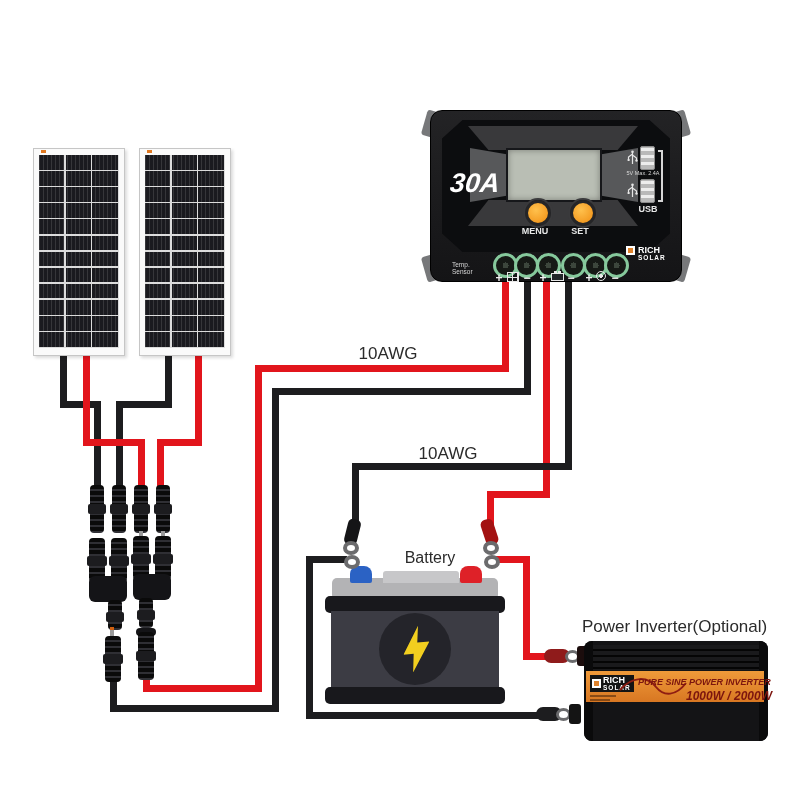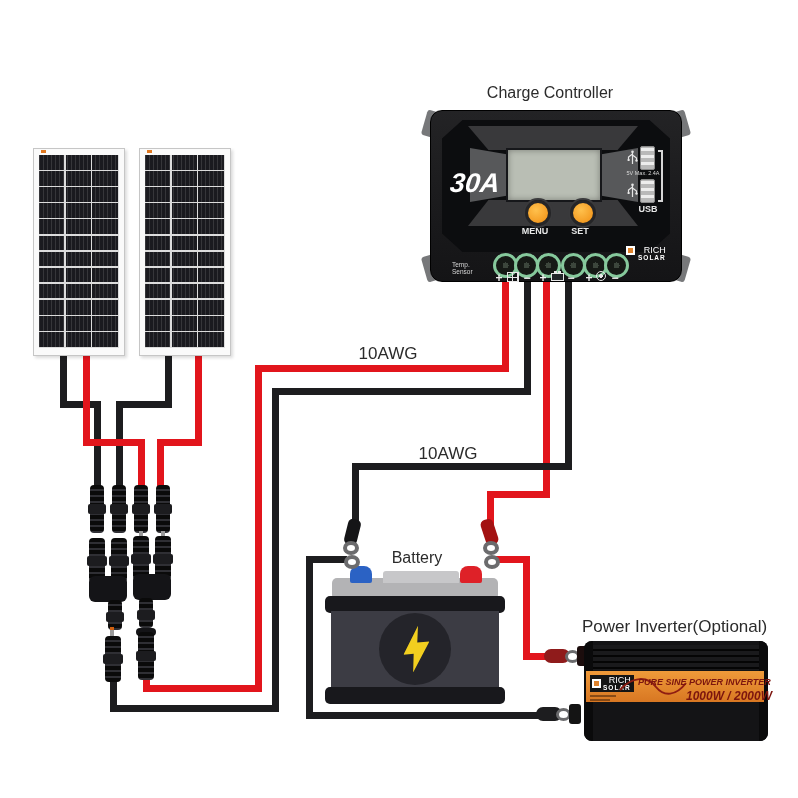--- a/index.html
+++ b/index.html
@@ -69,21 +69,21 @@
   .load-glyph{position:absolute;width:10px;height:10px;border:1.5px solid #e8e8e8;border-radius:50%;box-sizing:border-box;
     background:radial-gradient(circle,#e8e8e8 0 2px,transparent 2px);}
   .usb-port{position:absolute;width:15px;height:24px;background:#f0f0f0;border:1px solid #8a8a8a;border-radius:2px;box-sizing:border-box;
     background-image:repeating-linear-gradient(0deg,#b9b9b9 0 4px,#ededed 4px 7px);}
   .usb-bracket{position:absolute;left:658px;top:150px;width:5px;height:52px;
     border-top:2px solid #d5d5d5;border-right:2px solid #d5d5d5;border-bottom:2px solid #d5d5d5;box-sizing:border-box;}
   .cc-brand{position:absolute;left:626px;top:246px;display:flex;gap:3px;align-items:flex-start;}
   .brand-sq{width:9px;height:9px;background:#fff;display:flex;align-items:center;justify-content:center;}
   .brand-sq i{display:block;width:5px;height:5px;background:#e0832d;}
   .brand-txt{color:#fff;line-height:1;}
-  .brand-txt .l1{font-size:9px;font-weight:400;text-align:right;}
+  .brand-txt .l1{font-size:9px;font-weight:700;}
   .brand-txt .l2{font-size:6.5px;font-weight:700;letter-spacing:1px;}
 
   
   .bolt{position:absolute;left:403px;top:626px;width:27px;height:46px;background:#f2cf1f;
         transform:rotate(-5deg);
         clip-path:polygon(63% 0,0 60%,38% 60%,30% 100%,100% 36%,55% 36%);}
 
   
   .inv-band{position:absolute;left:586px;top:671px;width:178px;height:31px;
             background:linear-gradient(180deg,#ef9a3a,#d87722);}
@@ -93,22 +93,21 @@
              font-size:9px;font-weight:800;font-style:italic;color:#7c150e;white-space:nowrap;}
   .inv-watt{position:absolute;left:686px;top:689px;width:78px;text-align:right;
             font-size:12px;font-weight:800;font-style:italic;color:#7c150e;white-space:nowrap;}
   .dash{position:absolute;height:2px;background:rgba(70,35,10,.55);}
 </style>
 </head>
 <body>
 
 <div class="canvas">
 
-  <div class="lbl" style="left:465px;top:84px;width:170px;">Charge Controller</div>
-  <div class="lbl" style="left:372px;top:549px;width:90px;">Battery</div>
+  <div class="lbl" style="left:385px;top:549px;width:90px;">Battery</div>
   <div class="lbl" style="left:582px;top:617px;width:178px;font-size:17px;">Power Inverter(Optional)</div>
   <div class="lbl" style="left:346px;top:344px;width:84px;font-size:17px;">10AWG</div>
   <div class="lbl" style="left:406px;top:444px;width:84px;font-size:17px;">10AWG</div>
 
   <div>
     <div class="seg w-red" style="left:502px;top:280px;width:7px;height:92px;"></div>
     <div class="seg w-red" style="left:255px;top:365px;width:254px;height:7px;"></div>
     <div class="seg w-red" style="left:255px;top:365px;width:7px;height:327px;"></div>
     <div class="seg w-red" style="left:143px;top:685px;width:119px;height:7px;"></div>
     <div class="seg w-red" style="left:143px;top:674px;width:7px;height:16px;"></div>

